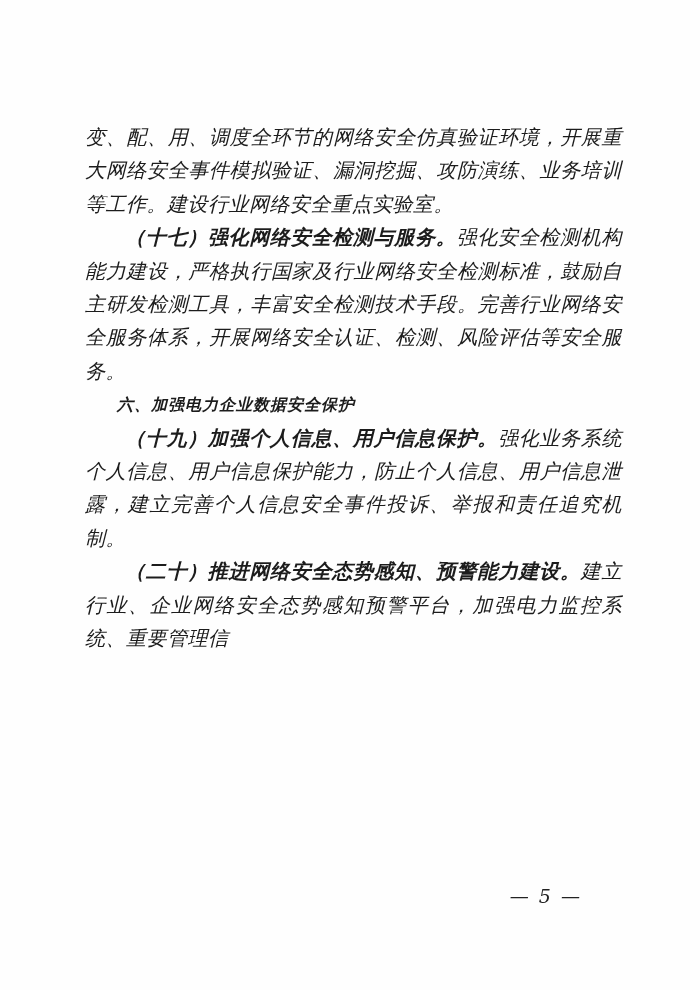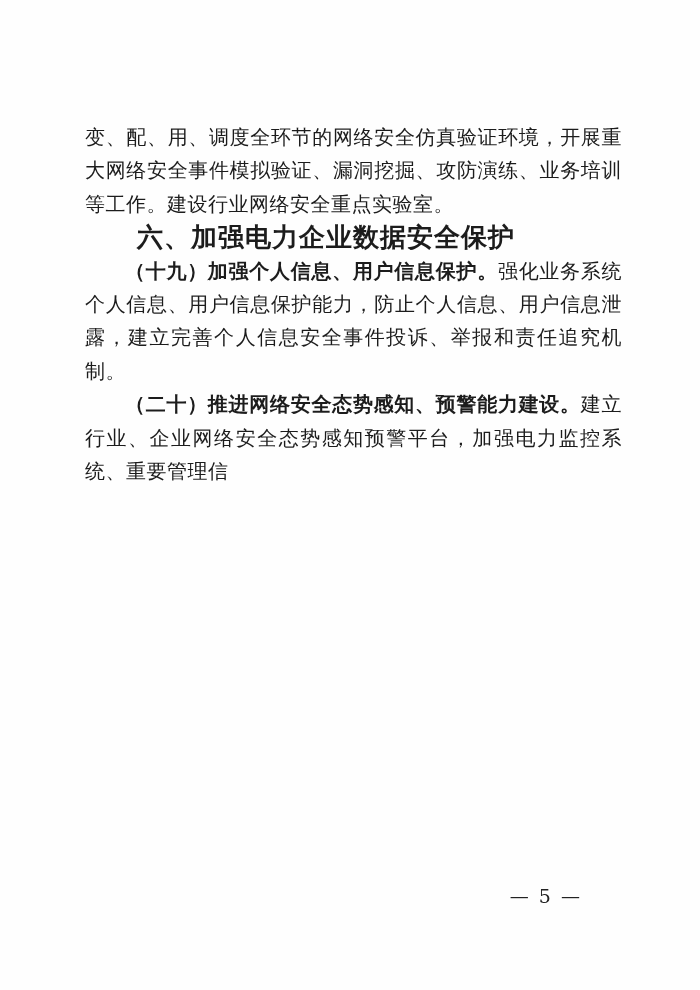--- a/index.html
+++ b/index.html
@@ -8,20 +8,21 @@
     background: #ffffff;
   }
   .sheet {
     position: relative;
     width: 700px;
     height: 990px;
     background: #fefefe;
     overflow: hidden;
     font-family: "DejaVu Serif", "Liberation Serif", serif;
     color: #1c1c1c;
+    font-style: italic;
   }
   .content {
     position: absolute;
     top: 121px;
     left: 85px;
     width: 537px;
     font-size: 20px;
     line-height: 33.4px;
     letter-spacing: 0.5px;
     text-align: justify;
@@ -32,21 +33,21 @@
     text-indent: 2em;
   }
   .para.continuation {
     text-indent: 0;
   }
   .para .lead {
     font-weight: bold;
   }
   .heading {
     margin: 0;
-    font-size: 26px;
+    font-size: 16px;
     line-height: 33.4px;
     font-weight: bold;
     text-indent: 2em;
     font-family: "Liberation Sans", "DejaVu Sans", sans-serif;
     letter-spacing: 1px;
     text-align: left;
   }
   .pagenum {
     position: absolute;
     top: 885px;
@@ -59,20 +60,21 @@
 </style>
 </head>
 <body>
 
 <div class="sheet">
   <div class="content">
 
     <p class="para continuation"><span>变、配、用、调度全环节的网络安全仿真验证环境，开展重大网络安全事件模拟验证、漏洞挖掘、攻防演练、业务培训等工作。建设行业网络安全重点实验室。</span></p>
 
 
+    <p class="para"><span class="lead">（十七）强化网络安全检测与服务。</span><span>强化安全检测机构能力建设，严格执行国家及行业网络安全检测标准，鼓励自主研发检测工具，丰富安全检测技术手段。完善行业网络安全服务体系，开展网络安全认证、检测、风险评估等安全服务。</span></p>
 
     <h2 class="heading">六、加强电力企业数据安全保护</h2>
 
 
     <p class="para"><span class="lead">（十九）加强个人信息、用户信息保护。</span><span>强化业务系统个人信息、用户信息保护能力，防止个人信息、用户信息泄露，建立完善个人信息安全事件投诉、举报和责任追究机制。</span></p>
 
 
     <p class="para"><span class="lead">（二十）推进网络安全态势感知、预警能力建设。</span><span>建立行业、企业网络安全态势感知预警平台，加强电力监控系统、重要管理信</span></p>
 
   </div>

